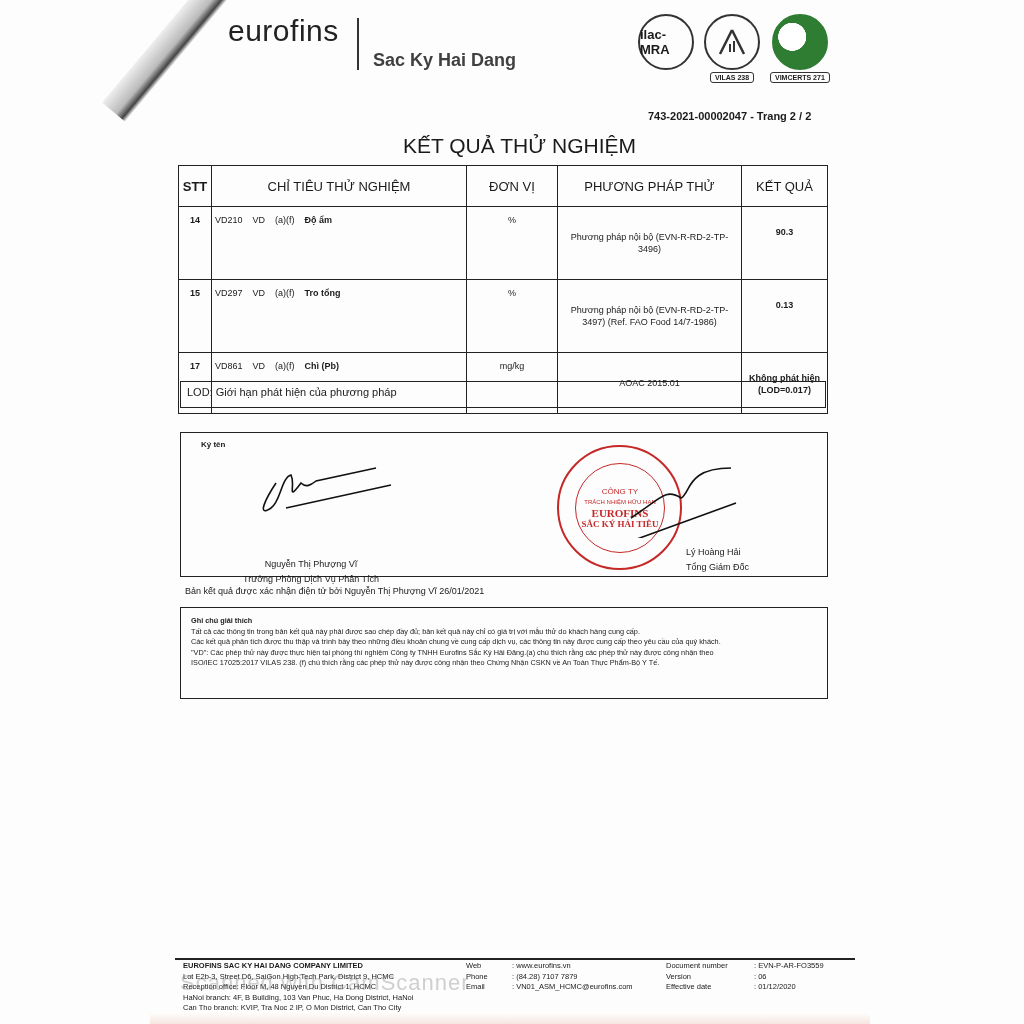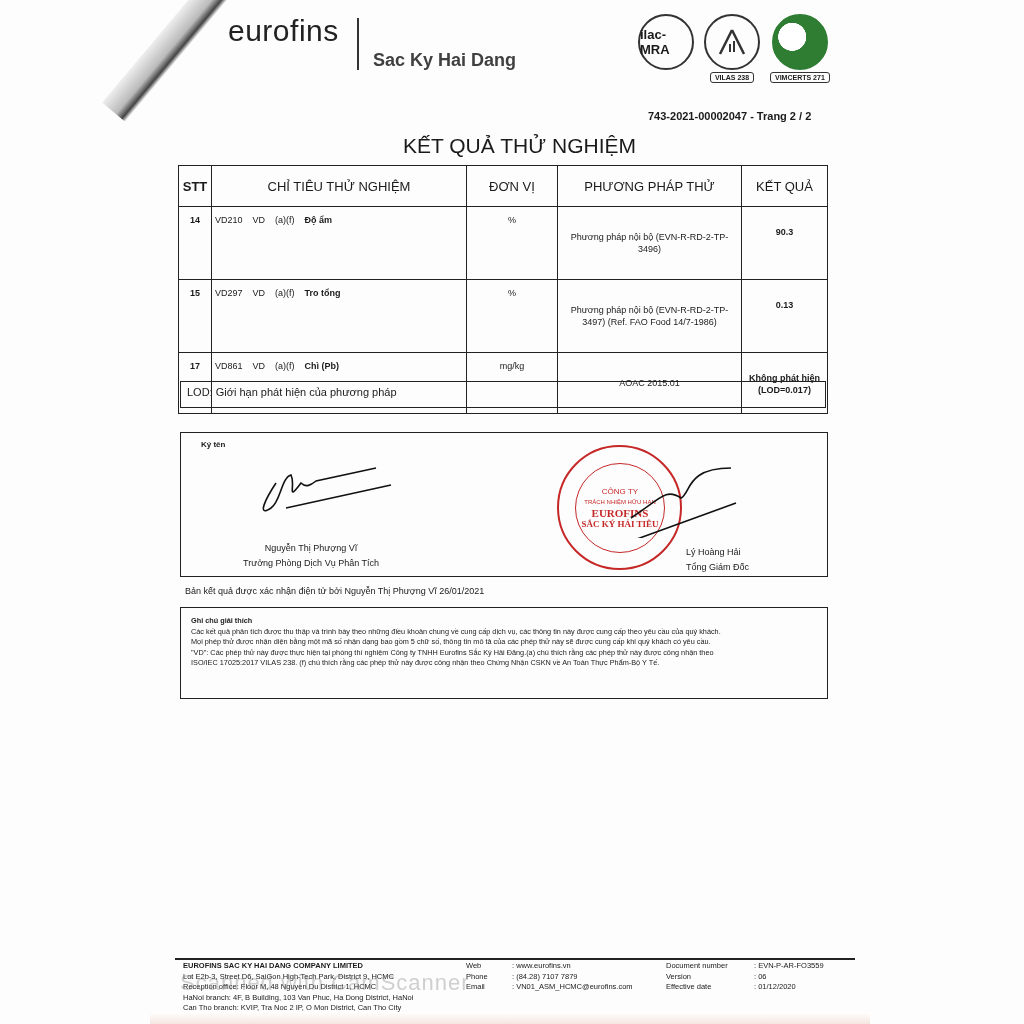--- a/index.html
+++ b/index.html
@@ -23,21 +23,21 @@
   td.c-stt { width:30px; text-align:center; padding-top:8px; font-weight:bold; }
   td.c-name { width:248px; padding:8px 3px; font-weight:bold; }
   td.c-unit { width:88px; text-align:center; padding-top:8px; }
   td.c-meth { width:175px; text-align:center; padding:24px 4px; line-height:12px; }
   td.c-res { text-align:center; padding-top:19px; font-weight:bold; line-height:12px; }
   .code { font-weight:normal; margin-right:10px; }
   .lod-box { left:180px; top:381px; width:646px; height:27px; border:1.5px solid #222; font-size:11px; padding:4px 6px; box-sizing:border-box; }
   .sign-box { left:180px; top:432px; width:648px; height:145px; border:1.5px solid #222; box-sizing:border-box; }
   .ky-ten { left:8px; top:7px; font-size:8px; font-weight:bold;padding-left:12px; }
   .sig1 { left:75px; top:30px; }
-  .name1 { left:40px; top:108px; width:180px; text-align:center; font-size:9px; line-height:15px; }
+  .name1 { left:40px; top:124px; width:180px; text-align:center; font-size:9px; line-height:15px; }
   .stamp { left:376px; top:12px; width:125px; height:125px; border-radius:50%; border:2.5px solid #c62828; box-sizing:border-box; color:#c62828; }
   .stamp-inner { position:absolute; left:16px; top:16px; width:88px; height:88px; border-radius:50%; border:1.5px solid #c62828; display:flex; flex-direction:column; align-items:center; justify-content:center; font-size:8px; text-align:center; line-height:11px; }
   .stamp-inner b { font-family:"Liberation Serif", serif; font-size:11px; }
   .name2 { left:505px; top:112px; font-size:9px; line-height:15px; }
   .verify { left:185px; top:586px; font-size:9px; }
   .notes-box { left:180px; top:607px; width:648px; height:92px; border:1.5px solid #222; box-sizing:border-box; padding:8px 10px; font-size:7.3px; line-height:10.5px; }
   .notes-box .nt { font-weight:bold; }
   .footer-rule { left:175px; top:958px; width:680px; height:2px; background:#222; }
   .footer { top:961px; font-size:7.5px; line-height:10.5px; }
   .f1 { left:183px; }
@@ -145,22 +145,22 @@
   <div class="abs name2">
     <div>Lý Hoàng Hải</div>
     <div>Tổng Giám Đốc</div>
   </div>
 </div>
 
 <div class="abs verify">Bản kết quả được xác nhận điện tử bởi Nguyễn Thị Phượng Vĩ 26/01/2021</div>
 
 <div class="abs notes-box">
   <div class="nt">Ghi chú giải thích</div>
+  <div>Tất cả các thông tin trong bản kết quả này phải được sao chép đầy đủ; bản kết quả này chỉ có giá trị với mẫu thử do khách hàng cung cấp.</div>
   <div>Các kết quả phân tích được thu thập và trình bày theo những điều khoản chung về cung cấp dịch vụ, các thông tin này được cung cấp theo yêu cầu của quý khách.</div>
-  <div>Mọi phép thử được nhận diện bằng một mã số nhận dạng bao gồm 5 chữ số, thông tin mô tả của các phép thử này sẽ được cung cấp khi quý khách có yêu cầu.</div>
   <div>"VD": Các phép thử này được thực hiện tại phòng thí nghiệm Công ty TNHH Eurofins Sắc Ký Hải Đăng.(a) chú thích rằng các phép thử này được công nhận theo</div>
   <div>ISO/IEC 17025:2017 VILAS 238. (f) chú thích rằng các phép thử này được công nhận theo Chứng Nhận CSKN về An Toàn Thực Phẩm-Bộ Y Tế.</div>
 </div>
 
 <div class="abs footer-rule"></div>
 
 <div class="abs footer f1">
   <div class="co">EUROFINS SAC KY HAI DANG COMPANY LIMITED</div>
   <div>Lot E2b-3, Street D6, SaiGon High-Tech Park, District 9, HCMC</div>
   <div>Reception office: Floor M, 48 Nguyen Du District 1, HCMC</div>

